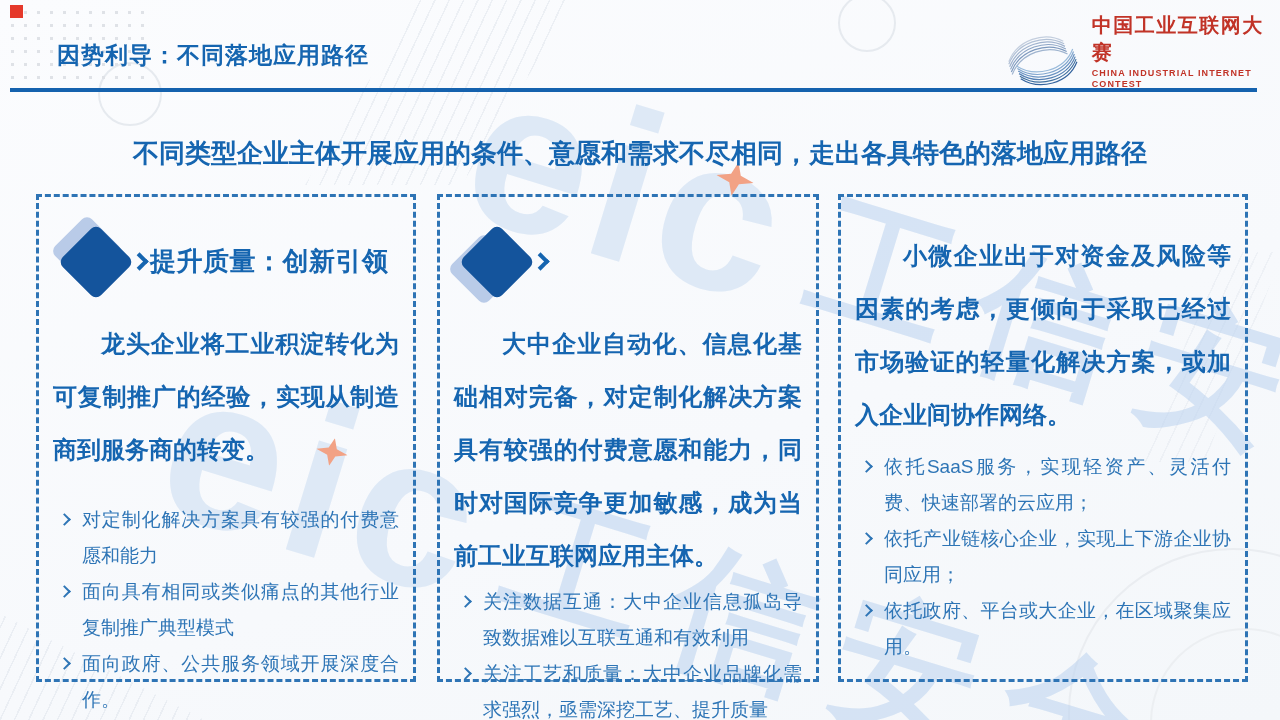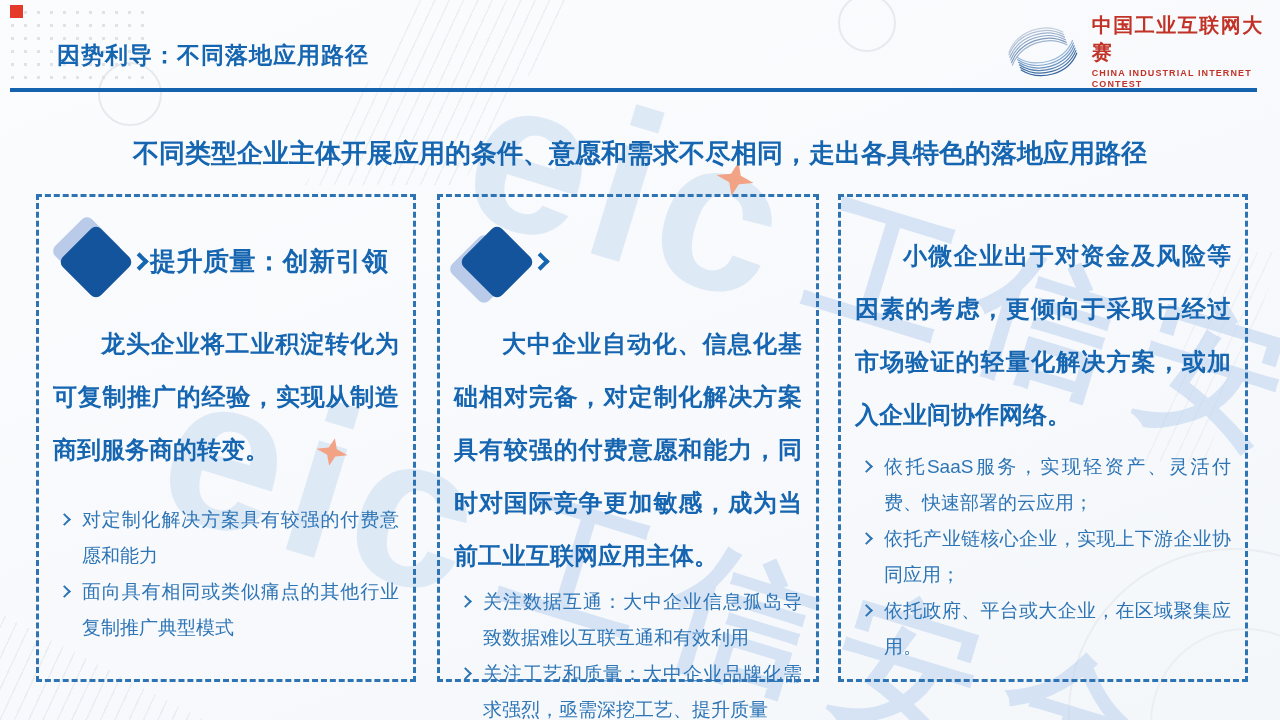--- a/index.html
+++ b/index.html
@@ -45,21 +45,21 @@
   .star-1 { left:716px; top:162px; width:38px; height:34px; transform:rotate(12deg); }
   .star-2 { left:316px; top:438px; width:32px; height:28px; transform:rotate(12deg); }
 
   
   .page-title {
     position:absolute; left:57px; top:40px; z-index:5;
     font-size:23px; font-weight:bold; color:#1565B0; letter-spacing:1px;text-align:right;
   }
   .title-rule { position:absolute; left:10px; top:88px; width:1247px; height:4px; background:#1562AE; z-index:5; }
 
-  .logo { position:absolute; left:1002px; top:12px; display:flex; align-items:center; z-index:5; }
+  .logo { position:absolute; left:1002px; top:12px; display:flex; align-items:flex-end; z-index:5; }
   .logo-mark { width:84px; height:62px; }
   .logo-text { margin-left:8px; color:#C13327; }
   .logo-cn { font-size:20px; font-weight:bold; letter-spacing:1.5px; }
   .logo-en { font-size:9px; font-weight:bold; letter-spacing:1.1px; line-height:1.25; margin-top:2px; }
 
   
   .subtitle {
     position:absolute; left:0; top:136px; width:1280px; text-align:center; z-index:5;
     font-size:26px; font-weight:bold; color:#1565B0;
   }
@@ -172,20 +172,24 @@
     <div class="card-para">龙头企业将工业积淀转化为可复制推广的经验，实现从制造商到服务商的转变。</div>
     <ul class="card-bullets">
       <li>
         <span class="bullet-arrow"></span>
         <span class="bullet-text">对定制化解决方案具有较强的付费意愿和能力</span>
       </li>
       <li>
         <span class="bullet-arrow"></span>
         <span class="bullet-text">面向具有相同或类似痛点的其他行业复制推广典型模式</span>
       </li>
+      <li>
+        <span class="bullet-arrow"></span>
+        <span class="bullet-text">面向政府、公共服务领域开展深度合作。</span>
+      </li>
     </ul>
   </div>
 
   <div class="card card-2">
     <div class="card-head">
       <div class="diamond-wrap">
         <div class="diamond-light"></div>
         <div class="diamond-dark"></div>
       </div>
       <span class="head-chevron"></span>

